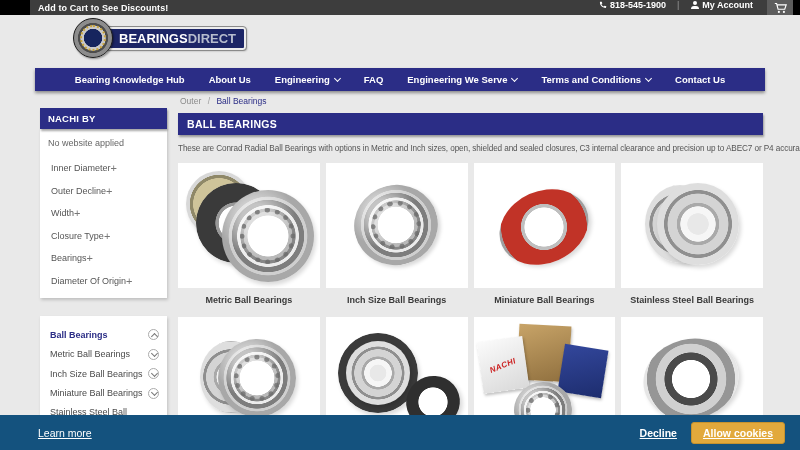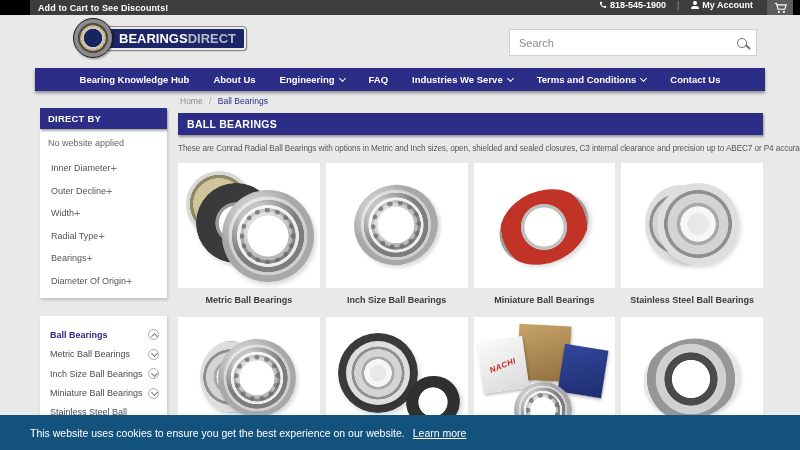--- a/index.html
+++ b/index.html
@@ -172,72 +172,68 @@
     </div>
   </div>
 
   <div class="header">
     <div class="logo">
       <span class="logo-circle"></span>
       <span class="logo-box">
         <span class="logo-part1">BEARINGS</span><span class="logo-part2">DIRECT</span>
       </span>
     </div>
-    <div class="search">
-      <input type="text" placeholder="Search" style="">
-      <span class="mag"></span>
-    </div>
   </div>
 
   <div class="nav">
     <span class="nav-item">
         <span>Bearing Knowledge Hub</span>
       </span>
     <span class="nav-item">
         <span>About Us</span>
       </span>
     <span class="nav-item">
         <span>Engineering</span>
         <span class="nav-chev"></span>
       </span>
     <span class="nav-item">
         <span>FAQ</span>
       </span>
     <span class="nav-item">
-        <span>Industries We Serve</span>
+        <span>Engineering We Serve</span>
         <span class="nav-chev"></span>
       </span>
     <span class="nav-item">
         <span>Terms and Conditions</span>
         <span class="nav-chev"></span>
       </span>
     <span class="nav-item">
         <span>Contact Us</span>
       </span>
   </div>
 
   <div class="sidebar">
     <div>
-      <div class="panel-head">DIRECT BY</div>
+      <div class="panel-head">NACHI BY</div>
       <div class="panel-body">
         <div class="filter-status">No website applied</div>
         <div class="filter-row">
             <span class="filter-label">Inner Diameter</span>
             <span class="plus">+</span>
           </div>
         <div class="filter-row">
             <span class="filter-label">Outer Decline</span>
             <span class="plus">+</span>
           </div>
         <div class="filter-row">
             <span class="filter-label">Width</span>
             <span class="plus">+</span>
           </div>
         <div class="filter-row">
-            <span class="filter-label">Radial Type</span>
+            <span class="filter-label">Closure Type</span>
             <span class="plus">+</span>
           </div>
         <div class="filter-row">
             <span class="filter-label">Bearings</span>
             <span class="plus">+</span>
           </div>
         <div class="filter-row">
             <span class="filter-label">Diameter Of Origin</span>
             <span class="plus">+</span>
           </div>
@@ -265,21 +261,21 @@
         <div class="cat-row">
             <span class="cat-label">Stainless Steel Ball Bearings</span>
           </div>
 
       </div>
     </div>
   </div>
 
   <div class="main">
     <div class="breadcrumb">
-      <span class="crumb-home">Home</span>
+      <span class="crumb-home">Outer</span>
       <span class="crumb-sep">/</span>
       <span class="crumb-current">Ball Bearings</span>
     </div>
     <div class="title-bar">BALL BEARINGS</div>
     <div class="desc">These are Conrad Radial Ball Bearings with options in Metric and Inch sizes, open, shielded and sealed closures, C3 internal clearance and precision up to ABEC7 or P4 accuracy</div>
 
     <div class="grid">
 
       <div class="card">
         <div class="pimg">
@@ -349,17 +345,20 @@
       <div class="card">
         <div class="pimg">
           <i class="disc cage-dark" style="width:96px;height:80px;left:22px;top:22px;transform:rotate(-14deg);"></i>
         </div>
       </div>
 
     </div>
   </div>
 
   <div class="cookie">
-    <span class="cookie-msg">This website uses cookies to ensure you get the best experience on our website.</span>
     <span class="cookie-learn">Learn more</span>
+    <span class="cookie-right">
+      <span class="decline">Decline</span>
+      <button class="allow">Allow cookies</button>
+    </span>
   </div>
 
 </div>
 
 </body></html>

